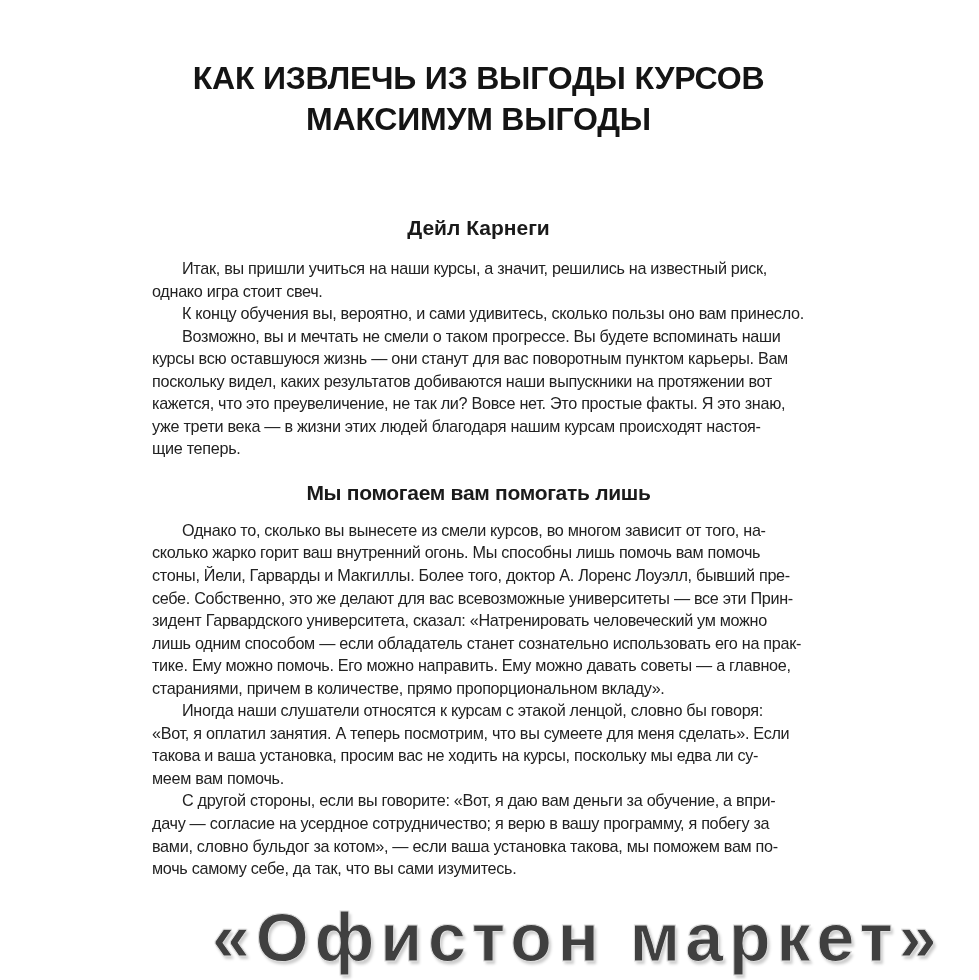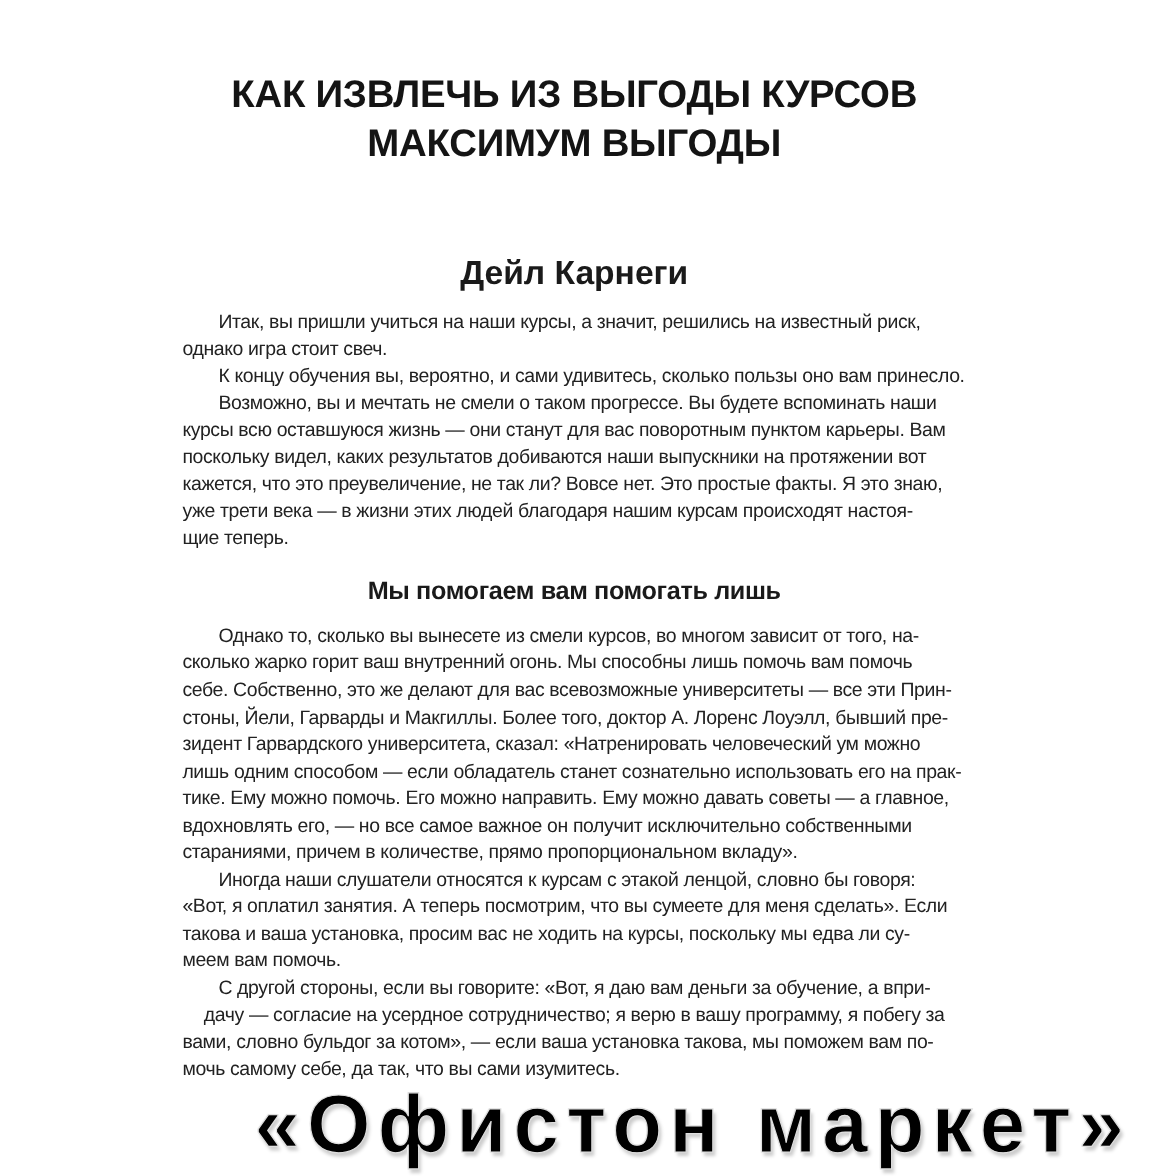--- a/index.html
+++ b/index.html
@@ -14,21 +14,21 @@
   }
   .watermark {
     position: absolute;
     left: 212px;
     top: 898px;
     z-index: 0;
     font-size: 68px;
     font-weight: 700;
     letter-spacing: 6px;
     white-space: nowrap;
-    color: #000000;
+    color: #404040;
     -webkit-text-stroke: 1px #dedede;
     text-shadow: -1px -1px 0 #fafafa, 2px 3px 3px #cccccc;
     user-select: none;
   }
   .content {
     position: absolute;
     left: 152px;
     top: 0;
     width: 653px;
     z-index: 1;
@@ -38,21 +38,21 @@
     font-size: 32px;
     line-height: 41px;
     font-weight: 700;
     letter-spacing: -0.2px;
     text-align: center;
     color: #141414;
   }
   .title-line { display: block; }
   .author {
     margin-top: 74px;
-    font-size: 28px;
+    font-size: 21px;
     line-height: 28px;
     font-weight: 700;
     text-align: center;
     color: #1a1a1a;
   }
   .body-text {
     margin-top: 15px;
     font-size: 16.2px;
     line-height: 22.55px;
     letter-spacing: -0.3px;
@@ -101,35 +101,34 @@
           <div class="line" style="word-spacing: 0px;">курсы всю оставшуюся жизнь — они станут для вас поворотным пунктом карьеры. Вам</div>
           <div class="line" style="word-spacing: 0px;">поскольку видел, каких результатов добиваются наши выпускники на протяжении вот</div>
           <div class="line" style="word-spacing: 0px;">кажется, что это преувеличение, не так ли? Вовсе нет. Это простые факты. Я это знаю,</div>
           <div class="line" style="word-spacing: 0px;">уже трети века — в жизни этих людей благодаря нашим курсам происходят настоя-</div>
           <div class="line last">щие теперь.</div>
         </div>
         <div class="section-heading">Мы помогаем вам помогать лишь</div>
         <div class="para">
           <div class="line first" style="word-spacing: 0px;">Однако то, сколько вы вынесете из смели курсов, во многом зависит от того, на-</div>
           <div class="line" style="word-spacing: 0px;">сколько жарко горит ваш внутренний огонь. Мы способны лишь помочь вам помочь</div>
+          <div class="line" style="word-spacing: 0px;">стоны, Йели, Гарварды и Макгиллы. Более того, доктор А. Лоренс Лоуэлл, бывший пре-</div>
           <div class="line" style="word-spacing: 0px;">себе. Собственно, это же делают для вас всевозможные университеты — все эти Прин-</div>
-          <div class="line" style="word-spacing: 0px;">стоны, Йели, Гарварды и Макгиллы. Более того, доктор А. Лоренс Лоуэлл, бывший пре-</div>
           <div class="line" style="word-spacing: 0px;">зидент Гарвардского университета, сказал: «Натренировать человеческий ум можно</div>
           <div class="line" style="word-spacing: 0px;">лишь одним способом — если обладатель станет сознательно использовать его на прак-</div>
           <div class="line" style="word-spacing: 0px;">тике. Ему можно помочь. Его можно направить. Ему можно давать советы — а главное,</div>
-          <div class="line" style="word-spacing: 0px;">вдохновлять его, — но все самое важное он получит исключительно собственными</div>
           <div class="line last">стараниями, причем в количестве, прямо пропорциональном вкладу».</div>
         </div>
         <div class="para">
           <div class="line first" style="word-spacing: 0px;">Иногда наши слушатели относятся к курсам с этакой ленцой, словно бы говоря:</div>
           <div class="line" style="word-spacing: 0px;">«Вот, я оплатил занятия. А теперь посмотрим, что вы сумеете для меня сделать». Если</div>
           <div class="line" style="word-spacing: 0px;">такова и ваша установка, просим вас не ходить на курсы, поскольку мы едва ли су-</div>
           <div class="line last">меем вам помочь.</div>
         </div>
         <div class="para">
           <div class="line first" style="word-spacing: 0px;">С другой стороны, если вы говорите: «Вот, я даю вам деньги за обучение, а впри-</div>
-          <div class="line" style="word-spacing: 0px; text-align: center;">дачу — согласие на усердное сотрудничество; я верю в вашу программу, я побегу за</div>
+          <div class="line" style="word-spacing: 0px;">дачу — согласие на усердное сотрудничество; я верю в вашу программу, я побегу за</div>
           <div class="line" style="word-spacing: 0px;">вами, словно бульдог за котом», — если ваша установка такова, мы поможем вам по-</div>
           <div class="line last">мочь самому себе, да так, что вы сами изумитесь.</div>
         </div>
       </div>
   </div>
 </div>
 
 </body></html>

